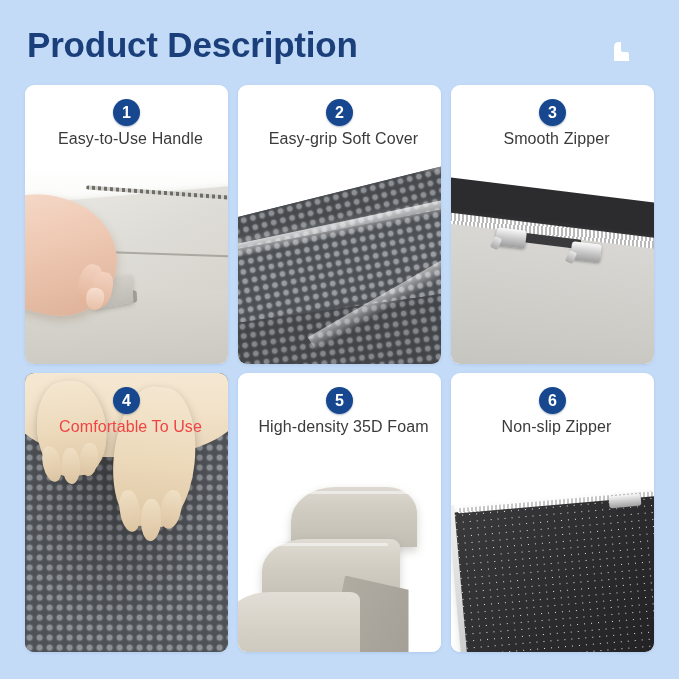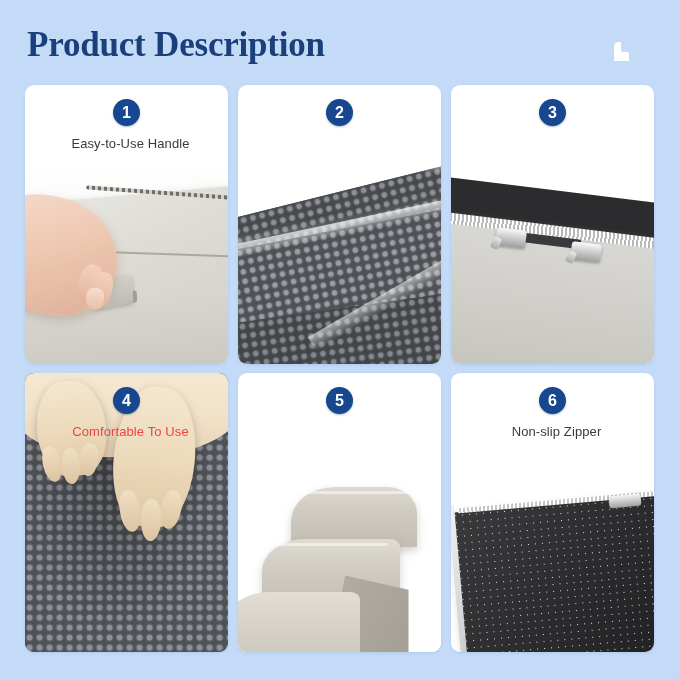--- a/index.html
+++ b/index.html
@@ -22,21 +22,20 @@
     background: #c3dbf7;
     box-sizing: border-box;
   }
 
   
   .header {
     position: absolute;
     left: 0; top: 0;
     width: 679px;
     height: 84px;
-    font-family: Liberation Serif, serif;
   }
   .page-title {
     position: absolute;
     left: 27px;
     top: 24px;
     font-size: 35px;
     font-weight: bold;
     letter-spacing: -0.2px;
     color: #1a3f7a;
     white-space: nowrap;
@@ -110,22 +109,22 @@
     background: #17478e;
     color: #ffffff;
     font-size: 16px;
     font-weight: bold;
     line-height: 27px;
     text-align: center;
     margin: 0 auto;
     box-shadow: 0 1px 2px rgba(20,50,100,0.35);
   }
   .card-label {
-    margin-top: 10px;
-    font-size: 13px;
+    margin-top: 4px;
+    font-size: 16px;
     color: #3b3b3b;
     letter-spacing: 0.1px;
     white-space: nowrap;
     padding-left: 8px;
   }
   .card.overlay .card-label {
     color: #ef4444;
   }
 
   
@@ -527,36 +526,38 @@
     <div class="card with-band">
       <div class="card-media m2">
         <div class="fold fold-a"></div>
         <div class="highlight"></div>
         <div class="fold fold-b"></div>
         <div class="highlight2"></div>
         <div class="fold fold-c"></div>
       </div>
       <div class="card-head">
         <div class="badge">2</div>
+        <div class="card-label">Easy-grip Soft Cover</div>
       </div>
     </div>
 
     <div class="card with-band">
       <div class="card-media m3">
         <div class="dotted-top"></div>
         <div class="zip-gap"></div>
         <div class="body-fabric"></div>
         <div class="zip-tape"></div>
         <div class="slider slider-a"></div>
         <div class="pull pull-a"></div>
         <div class="slider slider-b"></div>
         <div class="pull pull-b"></div>
       </div>
       <div class="card-head">
         <div class="badge">3</div>
+        <div class="card-label">Smooth Zipper</div>
       </div>
     </div>
 
     <div class="card overlay">
       <div class="card-media m4">
         <div class="mat"></div>
         <div class="mat-shade"></div>
         <div class="fur"></div>
         <div class="paw paw-left"></div>
         <div class="paw paw-right"></div>
@@ -578,20 +579,21 @@
         <div class="side"></div>
         <div class="stair s-top"></div>
         <div class="edge-light e1"></div>
         <div class="stair s-mid"></div>
         <div class="edge-light e2"></div>
         <div class="side2"></div>
         <div class="stair s-low"></div>
       </div>
       <div class="card-head">
         <div class="badge">5</div>
+        <div class="card-label">High-density 35D Foam</div>
       </div>
     </div>
 
     <div class="card with-band">
       <div class="card-media m6">
         <div class="panel"></div>
         <div class="zip-edge"></div>
         <div class="zip-left-edge"></div>
         <div class="slider6"></div>
       </div>

